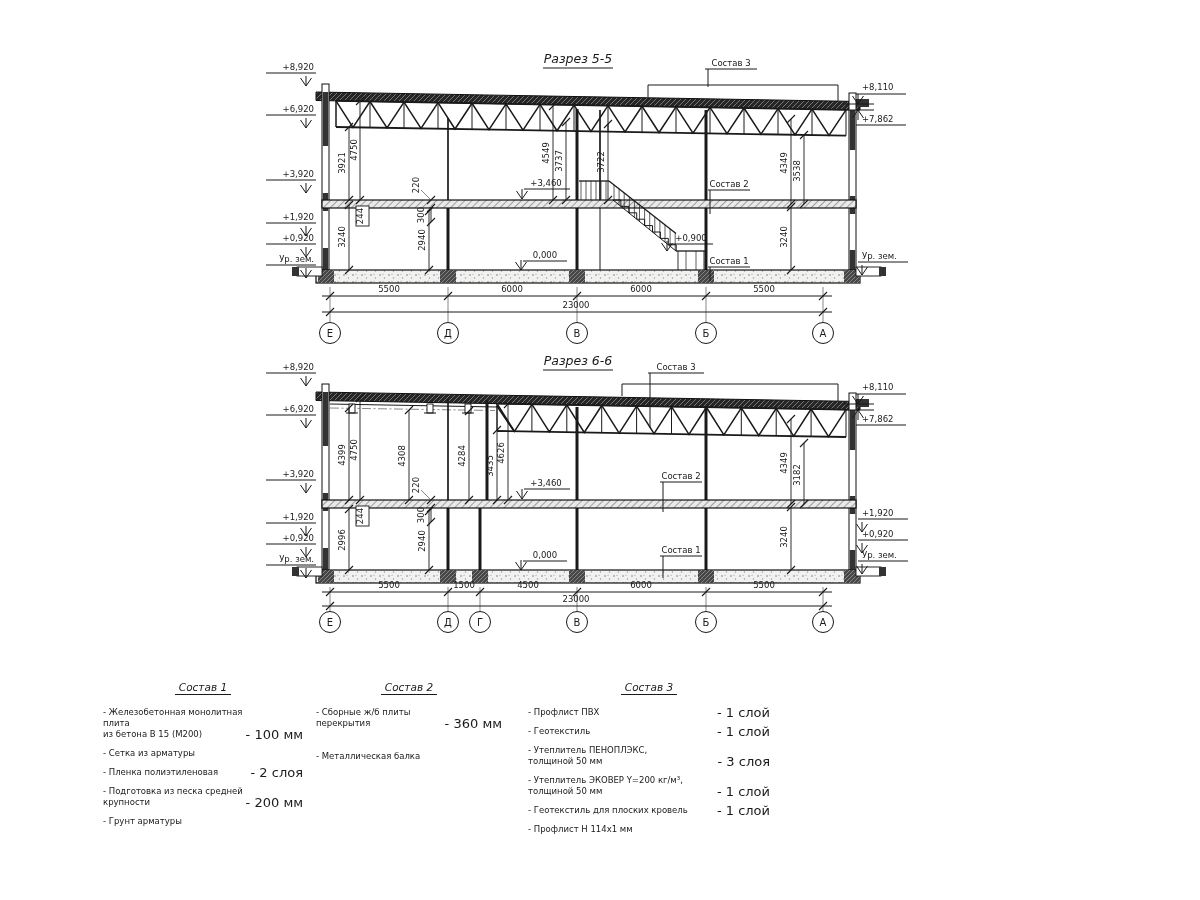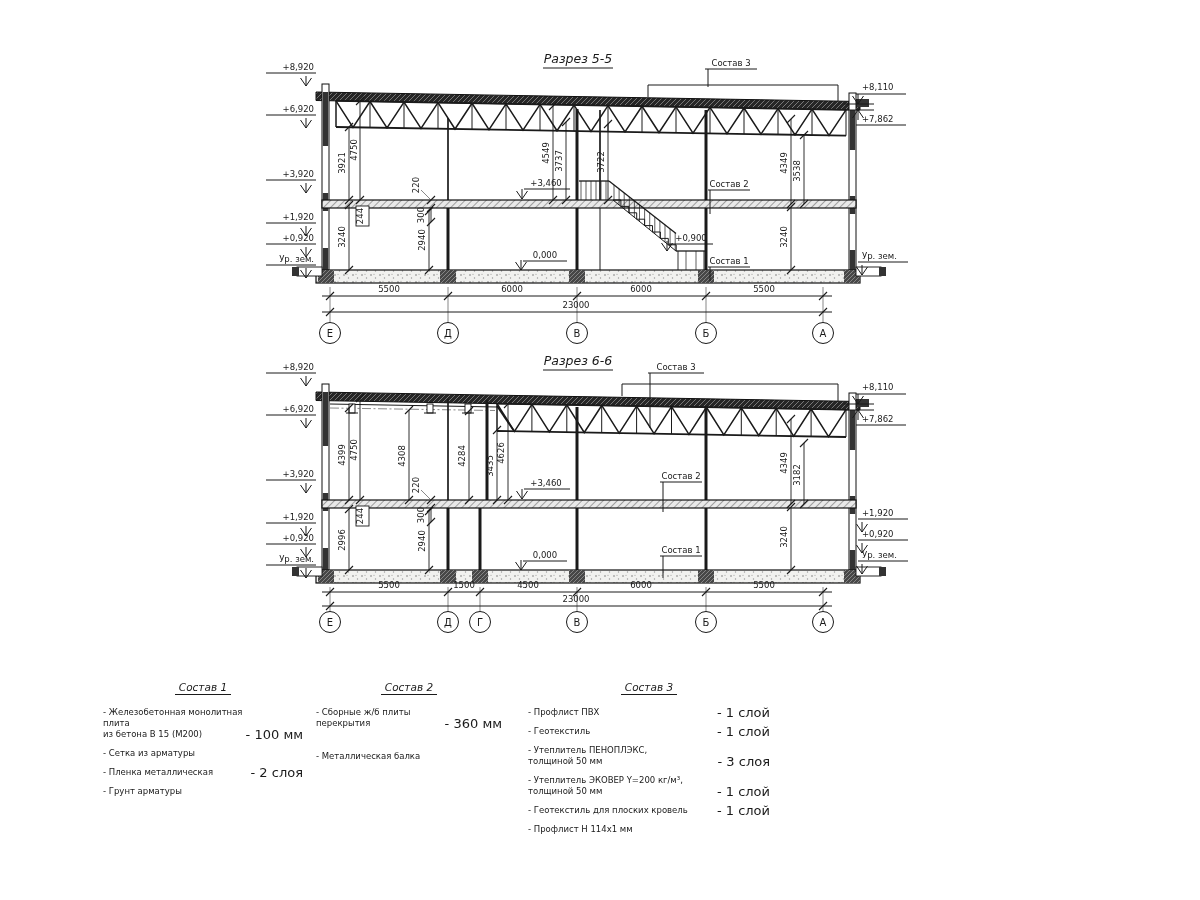--- a/index.html
+++ b/index.html
@@ -542,22 +542,27 @@
     <div class="lrow">
         <div class="lname">- Железобетонная  монолитная плита
 из бетона В 15 (М200)</div>
         <div class="lval">- 100 мм</div>
       </div>
     <div class="lrow">
         <div class="lname">- Сетка из арматуры</div>
         <div class="lval"></div>
       </div>
     <div class="lrow">
-        <div class="lname">- Пленка металлическая</div>
+        <div class="lname">- Пленка полиэтиленовая</div>
         <div class="lval">- 2 слоя</div>
+      </div>
+    <div class="lrow">
+        <div class="lname">- Подготовка из песка средней
+крупности</div>
+        <div class="lval">- 200 мм</div>
       </div>
     <div class="lrow">
         <div class="lname">- Грунт арматуры</div>
         <div class="lval"></div>
       </div>
   </div>
   <div class="lcol" style="left:316px;width:186px">
     <div class="lhead"><span>Состав 2</span></div>
     <div class="lrow" style="margin-bottom:22px">
         <div class="lname">- Сборные ж/б плиты перекрытия</div>

